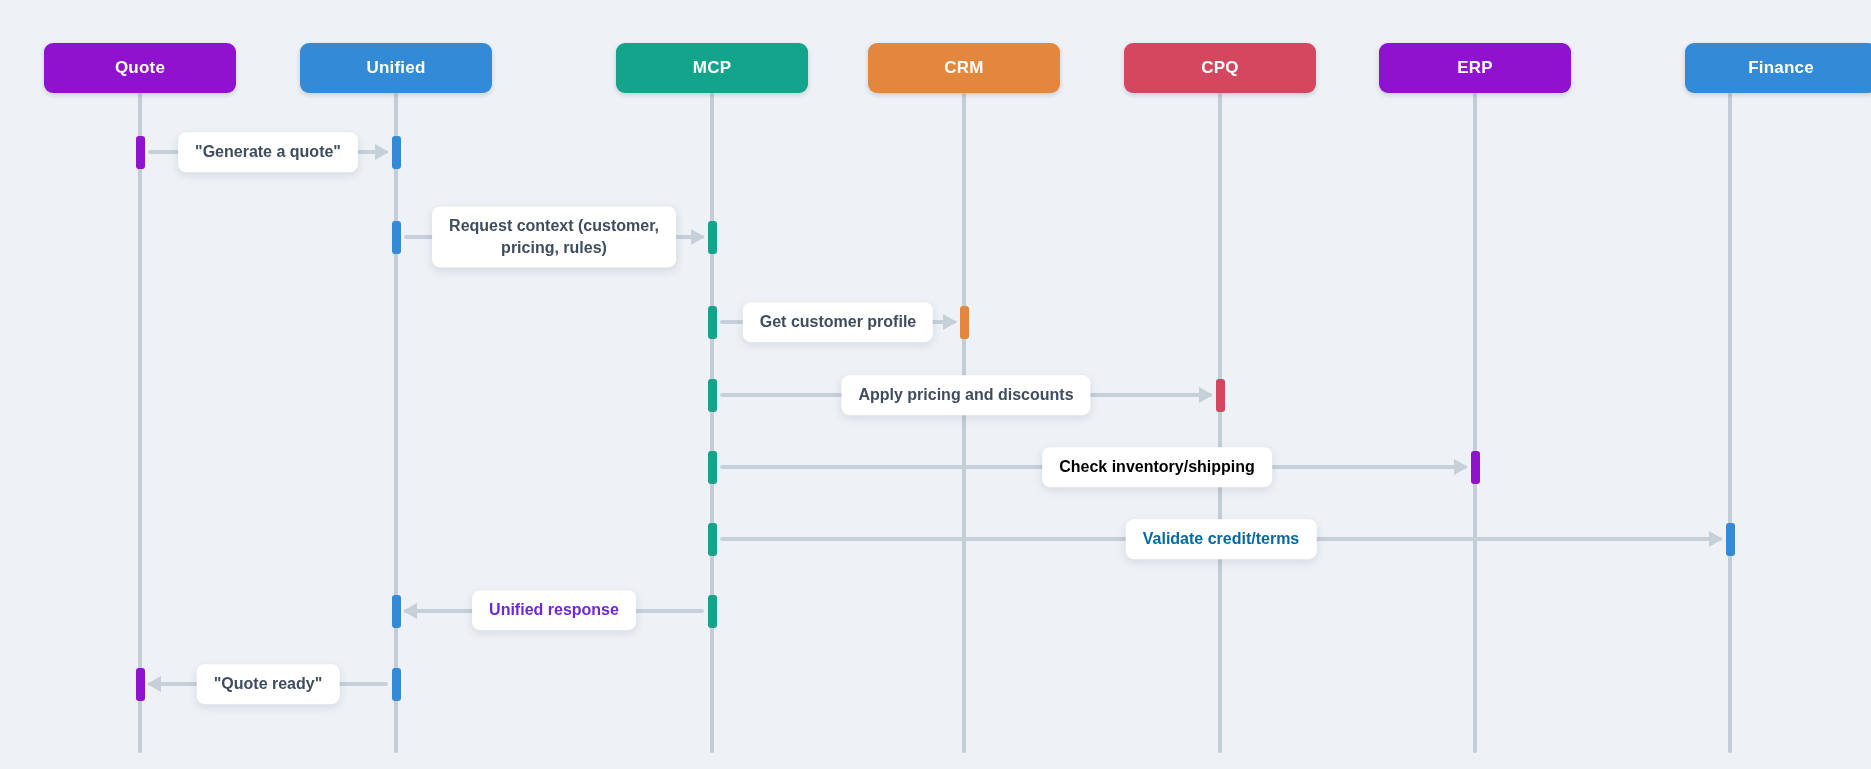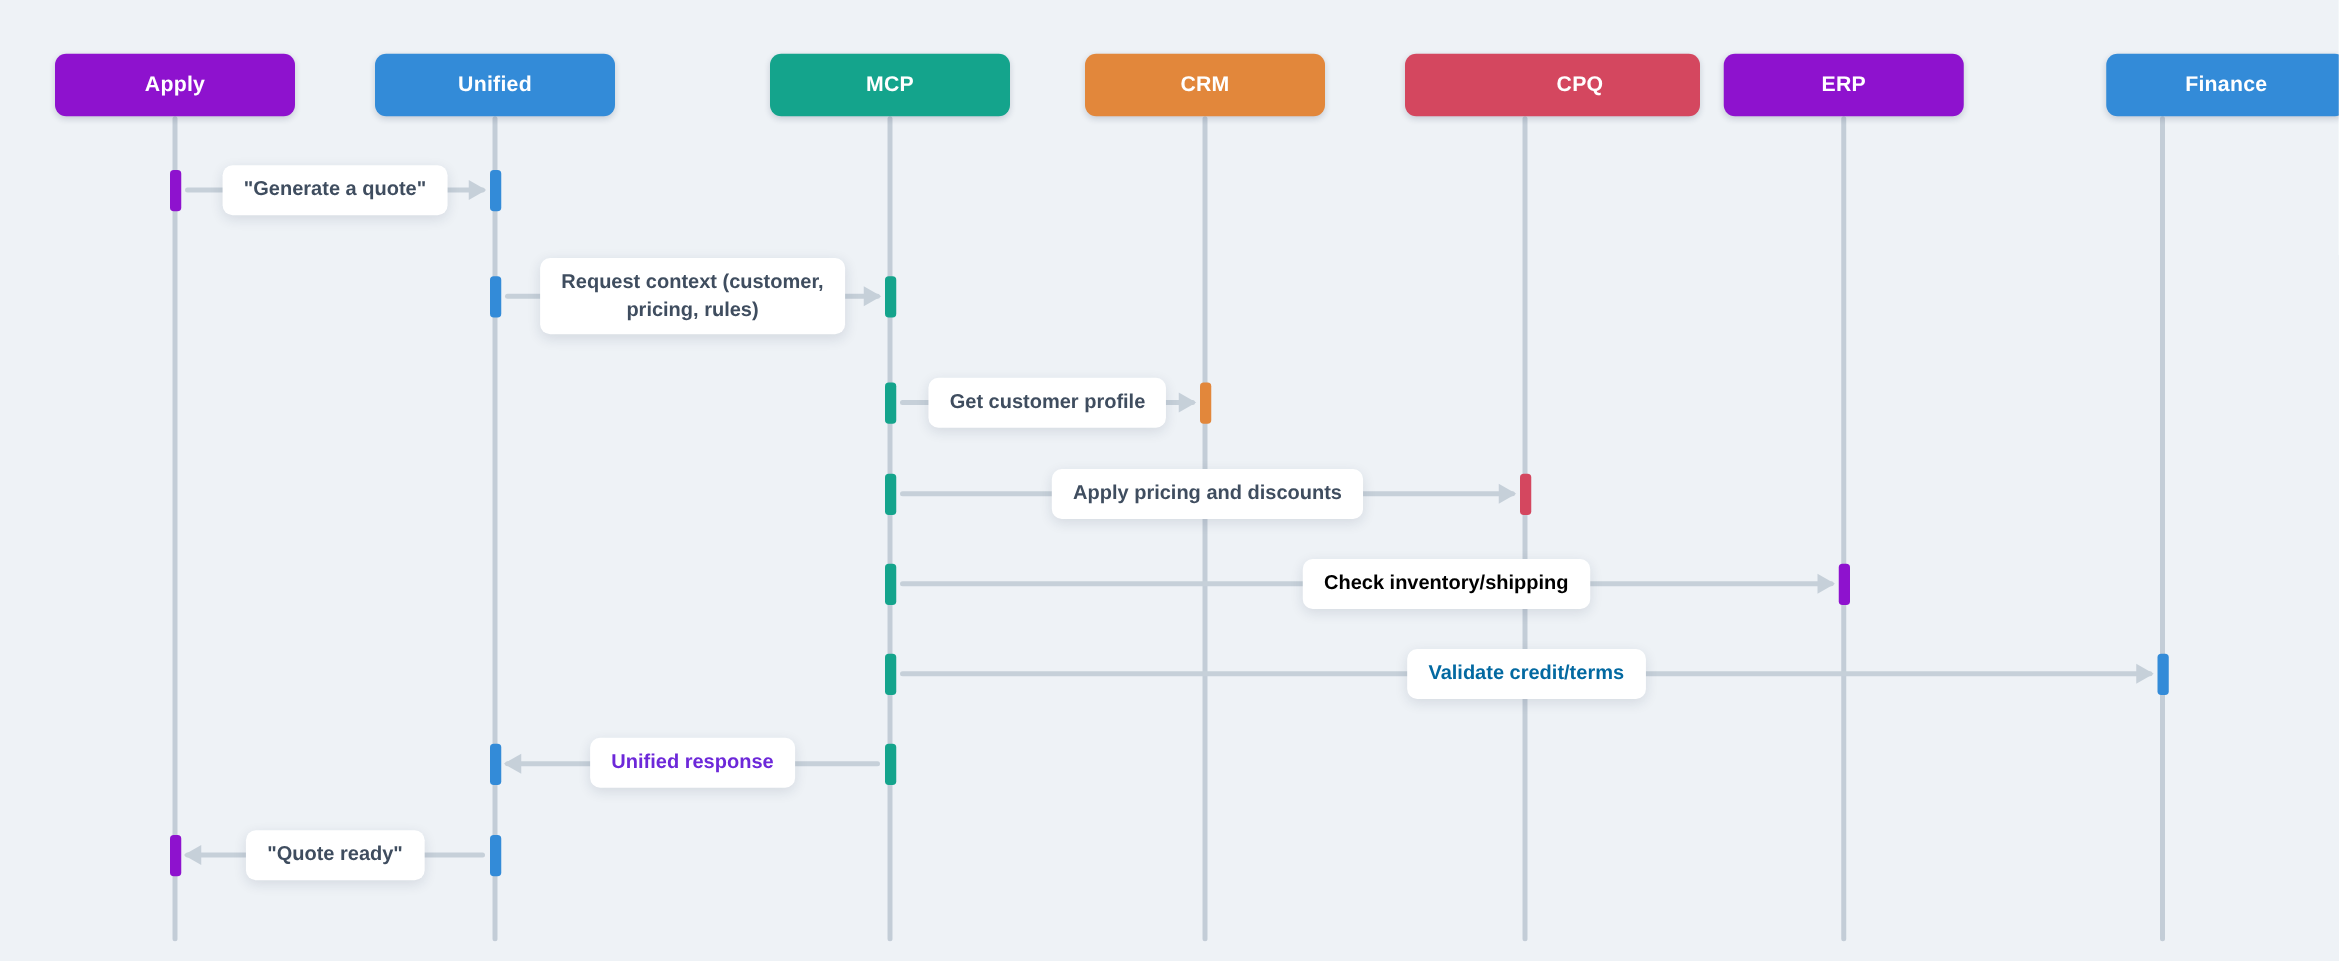--- a/index.html
+++ b/index.html
@@ -27,29 +27,29 @@
     font-weight:700;font-size:16px;line-height:1.35;white-space:nowrap;
     text-align:center;z-index:5;
     box-shadow:0 3px 10px rgba(25,45,75,.12);
   }
 </style>
 </head>
 <body>
 
 <div id="stage" style="background: rgb(238, 242, 246);">
     <div class="lifeline" style="left: 138px; background: rgb(195, 205, 215);"></div>
-    <div class="actor-box" style="left: 44px; background: rgb(142, 18, 206);">Apply</div>
+    <div class="actor-box" style="left: 44px; background: rgb(142, 18, 206);">Quote</div>
     <div class="lifeline" style="left: 394px; background: rgb(195, 205, 215);"></div>
     <div class="actor-box" style="left: 300px; background: rgb(51, 139, 216);">Unified</div>
     <div class="lifeline" style="left: 710px; background: rgb(195, 205, 215);"></div>
     <div class="actor-box" style="left: 616px; background: rgb(20, 164, 140);">MCP</div>
     <div class="lifeline" style="left: 962px; background: rgb(195, 205, 215);"></div>
     <div class="actor-box" style="left: 868px; background: rgb(226, 135, 59);">CRM</div>
     <div class="lifeline" style="left: 1218px; background: rgb(195, 205, 215);"></div>
-    <div class="actor-box" style="left: 1124px; background: rgb(212, 71, 95); padding-left: 44px;">CPQ</div>
+    <div class="actor-box" style="left: 1124px; background: rgb(212, 71, 95);">CPQ</div>
     <div class="lifeline" style="left: 1473px; background: rgb(195, 205, 215);"></div>
     <div class="actor-box" style="left: 1379px; background: rgb(142, 18, 206); text-align: center;">ERP</div>
     <div class="lifeline" style="left: 1728px; background: rgb(195, 205, 215);"></div>
     <div class="actor-box" style="left: 1685px; background: rgb(51, 139, 216);">Finance</div>
     <div class="shaft" style="left: 148px; width: 240px; top: 150px; background: rgb(198, 208, 217);"></div>
     <div class="arrowhead" style="top: 144px; left: 375px; border-left: 14px solid rgb(198, 208, 217);"></div>
     <div class="msg-label" style="left: 268px; top: 152px; color: rgb(63, 77, 95);">"Generate a quote"</div>
     <div class="activation" style="left: 135.5px; top: 135.5px; background: rgb(142, 18, 206);"></div>
     <div class="activation" style="left: 391.5px; top: 135.5px; background: rgb(51, 139, 216);"></div>
     <div class="shaft" style="left: 404px; width: 300px; top: 235px; background: rgb(198, 208, 217);"></div>

